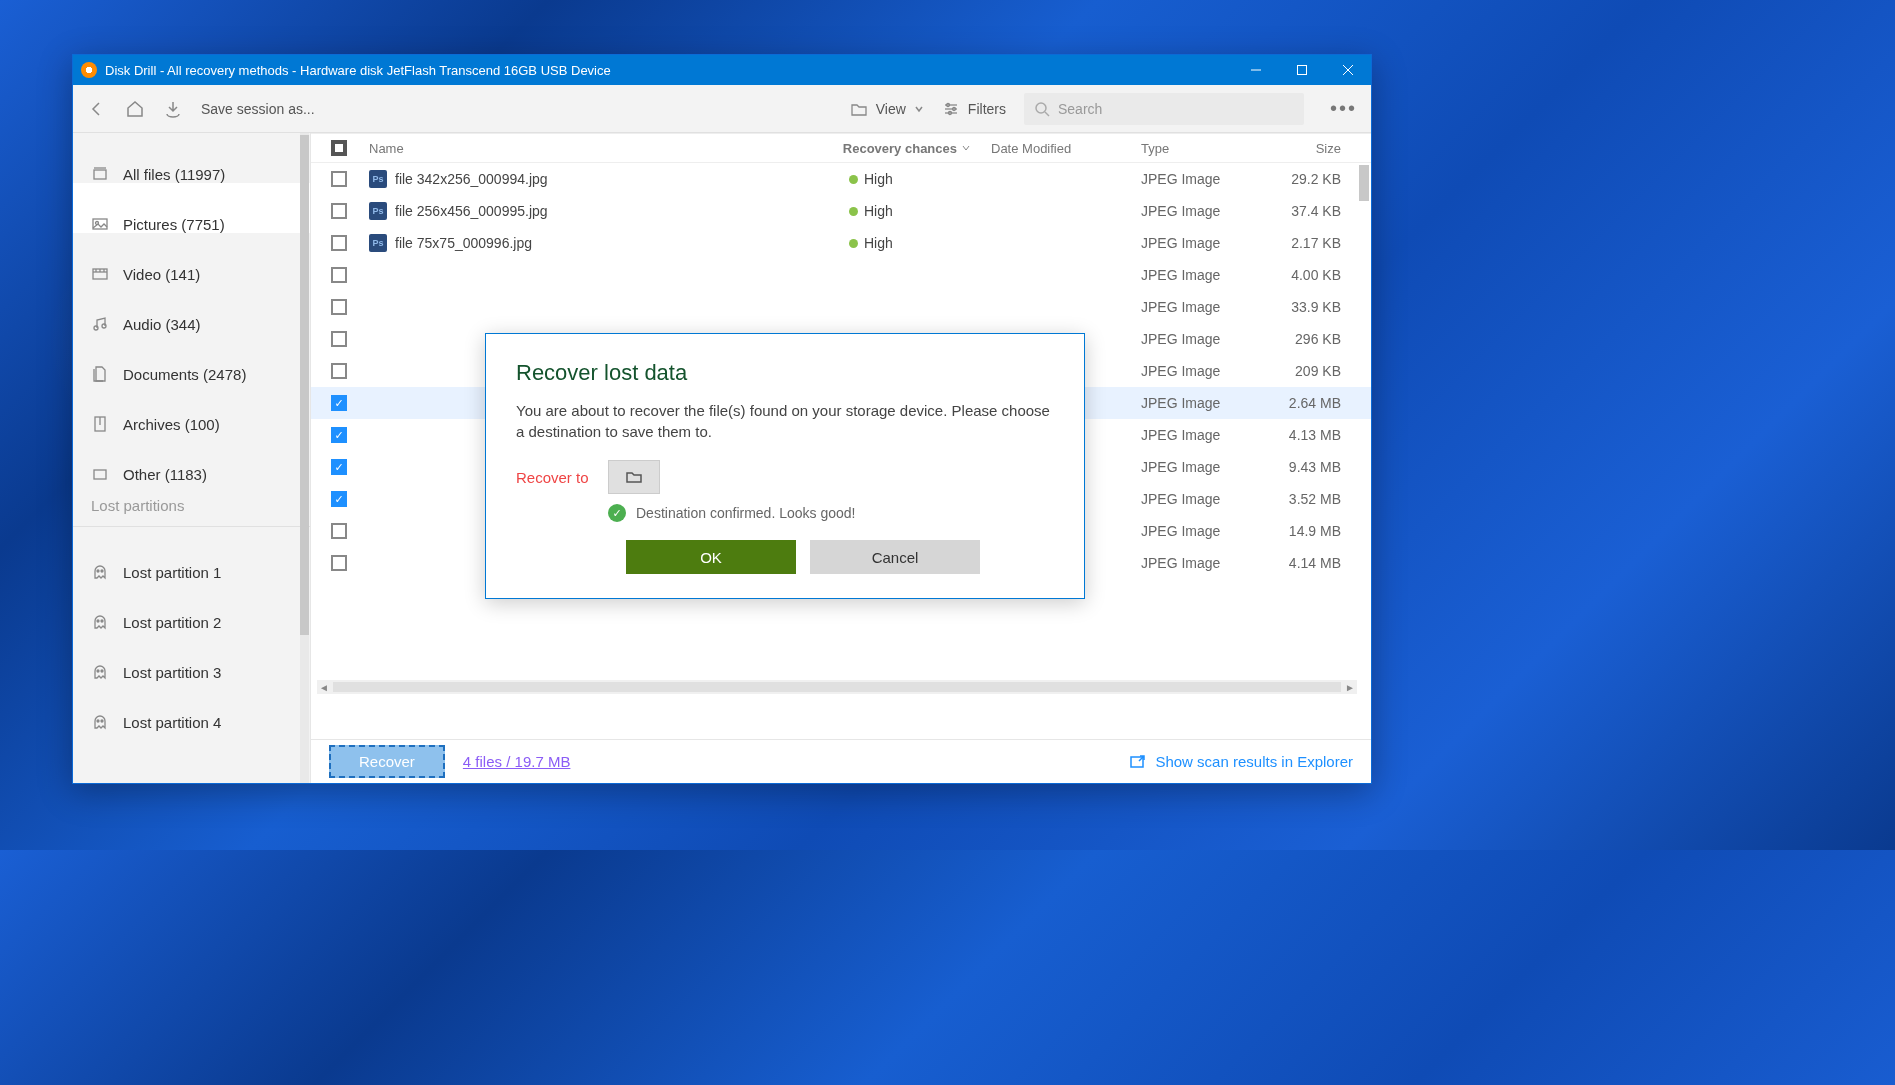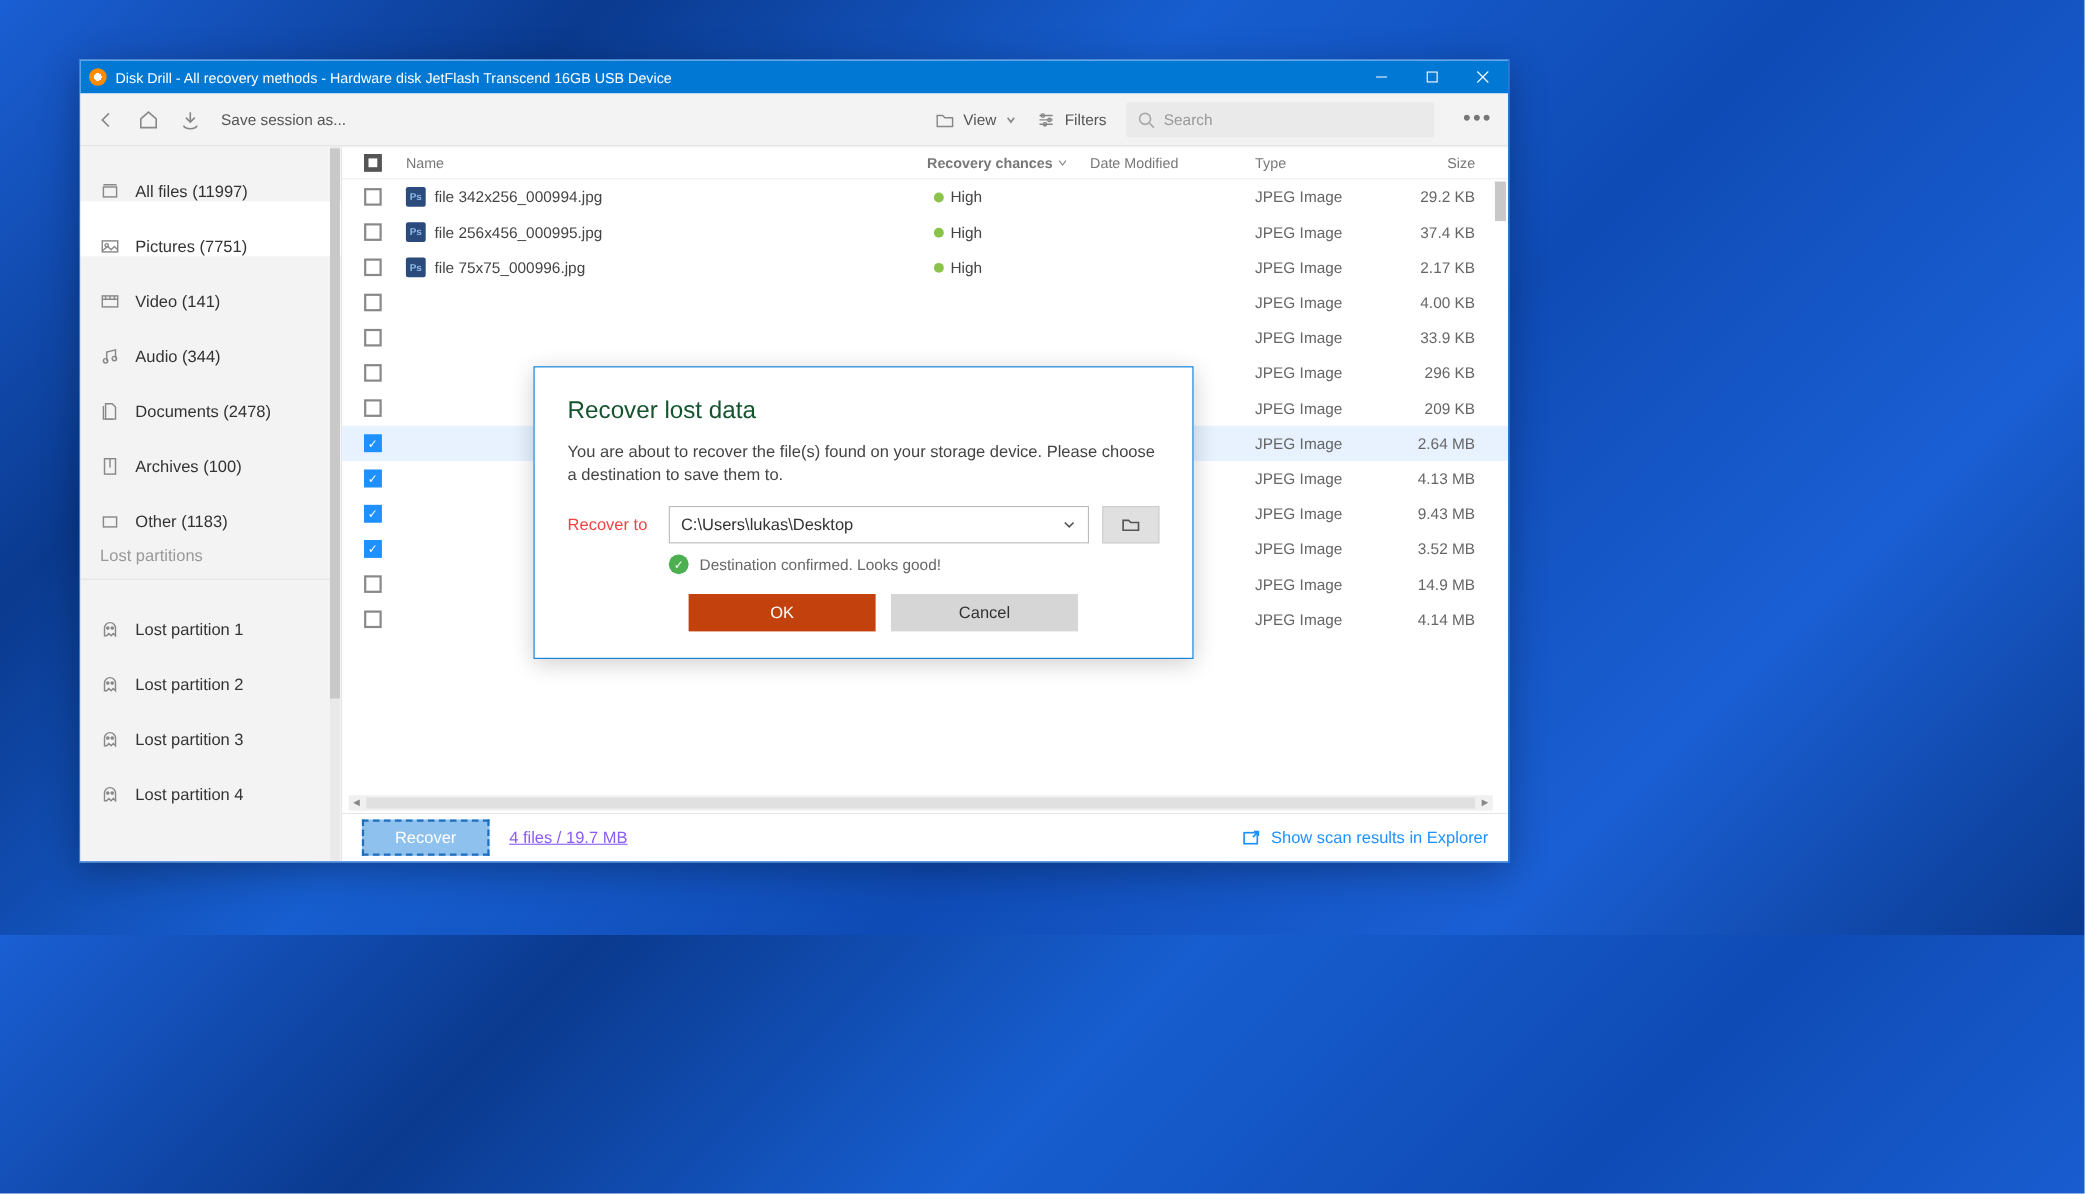--- a/index.html
+++ b/index.html
@@ -108,21 +108,21 @@
 .file-row .dot { width:9px; height:9px; border-radius:50%; background:#8bc34a;}
 .file-row .cell-date { width:150px; padding-left:10px; color:#666;}
 .file-row .cell-type { width:130px; padding-left:10px; color:#666;}
 .file-row .cell-size { width:110px; text-align:right; padding-right:30px; color:#666;}
 .rows-scroll { position:absolute; right:2px; top:2px; bottom:20px; width:10px; }
 .rows-thumb { position:absolute; left:0; right:0; top:0; height:36px; background:#c8c8c8;}
 .h-scroll { position:absolute; left:6px; right:14px; bottom:2px; height:14px; background:#f0f0f0; display:flex; align-items:center;}
 .h-scroll .arr { width:14px; text-align:center; color:#888; font-size:10px;}
 .h-scroll .track { flex:1; height:10px; background:#e0e0e0; margin:0 2px; }
 
-.footer { height:44px; border-top:1px solid #e6e6e6; display:flex; align-items:center; padding:0 18px; gap:18px;}
+.footer { height:44px; border-top:1px solid #e6e6e6; display:flex; align-items:center; padding:0 18px; gap:18px;margin-top:43px;}
 .recover-btn { background:#8ec1ed; border:2px dashed #1e6fbf; color:#fff; padding:6px 28px; font-size:15px; cursor:pointer;}
 .footer .finfo { color:#8b5cf6; font-size:15px;text-decoration:underline; }
 .footer .spacer{flex:1;}
 .footer .show-explorer { color:#1e90ff; font-size:15px; display:flex; align-items:center; gap:8px; cursor:pointer;}
 
 
 .modal {
   position:absolute;
   left:412px; top:278px;
   width:600px;
@@ -134,21 +134,21 @@
 .modal h2 { font-size:22px; font-weight:400; color:#14532d; margin-bottom:14px;}
 .modal p { font-size:15px; color:#444; line-height:1.4; margin-bottom:18px;}
 .modal .dest-row { display:flex; align-items:center; gap:12px; margin-bottom:10px;}
 .modal .dest-label { font-size:15px; color:#ef4444; width:80px;}
 .modal .dest-input { flex:1; height:34px; border:1px solid #bbb; display:flex; align-items:center; padding:0 10px; font-size:15px; color:#333; justify-content:space-between;}
 .modal .browse-btn { width:52px; height:34px; background:#e0e0e0; border:1px solid #ccc; display:flex; align-items:center; justify-content:center; cursor:pointer;}
 .modal .confirm-row { display:flex; align-items:center; gap:10px; margin-left:92px; margin-bottom:18px; font-size:14px; color:#666;}
 .modal .green-check { width:18px; height:18px; border-radius:50%; background:#4caf50; color:#fff; font-size:11px; display:flex; align-items:center; justify-content:center;}
 .modal .btn-row { display:flex; justify-content:center; gap:14px;}
 .modal .btn { width:170px; height:34px; font-size:15px; display:flex; align-items:center; justify-content:center; cursor:pointer; border:none;}
-.modal .btn-ok { background:#c2410c; color:#fff;margin-left:36px;}
+.modal .btn-ok { background:#4d7c0f; color:#fff;margin-left:36px;}
 .modal .btn-cancel { background:#d6d6d6; color:#333;}
 
 svg { display:block; }
 </style>
 </head>
 <body>
 
 <div class="app-window">
 
   <div class="titlebar">
@@ -530,26 +530,20 @@
         </div>
       </div>
     </div>
   </div>
 
   <div class="modal">
     <h2>Recover lost data</h2>
     <p>You are about to recover the file(s) found on your storage device. Please choose a destination to save them to.</p>
     <div class="dest-row">
       <div class="dest-label">Recover to</div>
-      <div class="dest-input">
-        <span>C:\Users\lukas\Desktop</span>
-        <svg width="14" height="14" viewBox="0 0 14 14" fill="none" stroke="#555" stroke-width="1.5">
-            <path d="M3 5 L7 9 L11 5"></path>
-          </svg>
-      </div>
       <div class="browse-btn">
         <svg width="20" height="20" viewBox="0 0 20 20" fill="none" stroke="#555" stroke-width="1.5">
             <path d="M3 6 H8 L10 8 H17 V15 H3 Z"></path>
           </svg>
       </div>
     </div>
     <div class="confirm-row">
       <div class="green-check">✓</div>
       <span>Destination confirmed. Looks good!</span>
     </div>

